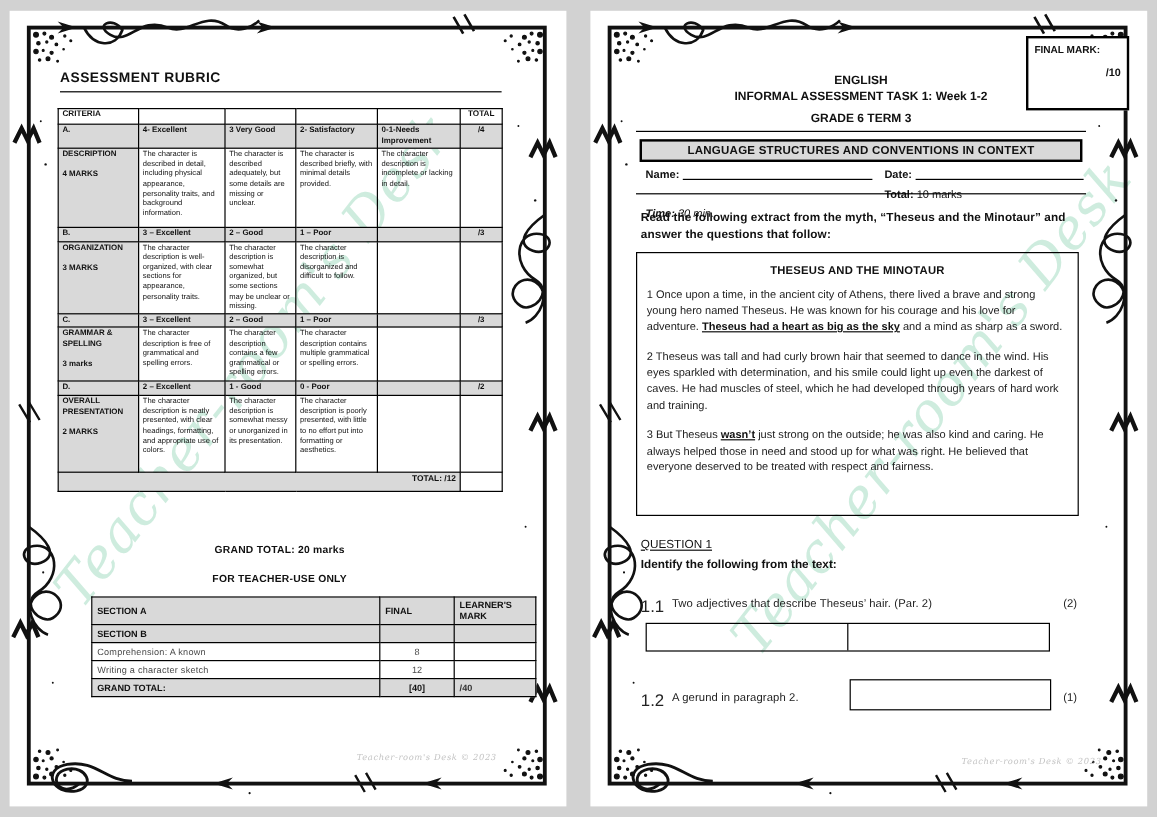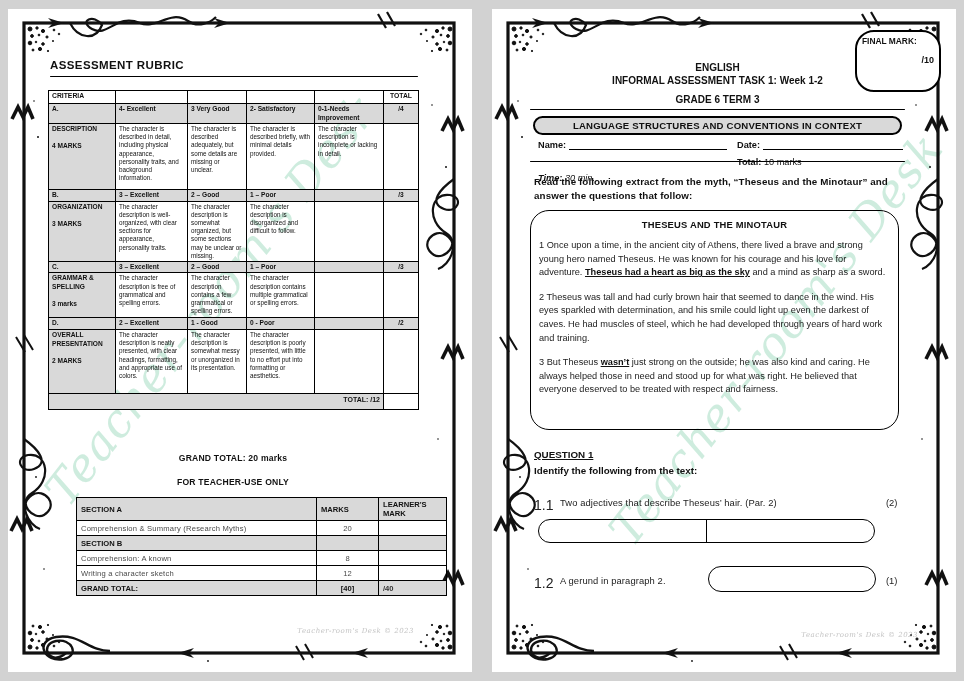--- a/index.html
+++ b/index.html
@@ -6,21 +6,21 @@
   body{
     width:964px;height:681px;background:#d2d2d2;position:relative;
     font-family:"Liberation Sans",sans-serif;color:#111;overflow:hidden;
   }
   .page{position:absolute;top:9px;width:464px;height:663px;background:#fff;}
   .page-left{left:8px;}
   .page-right{left:492px;}
   .bsvg{position:absolute;left:0;top:0;width:464px;height:663px;pointer-events:none;}
   .wm-svg{position:absolute;left:0;top:0;width:464px;height:663px;pointer-events:none;}
 
-  .abs{position:absolute;border-radius:19px;}
+  .abs{position:absolute;}
   .bold{font-weight:bold;}
 
   
   .lp-title{left:42px;top:50px;font-size:11.5px;font-weight:bold;letter-spacing:.4px;}
   .lp-title-rule{left:42px;top:67px;width:368px;border-top:1.6px solid #000;}
 
   table{border-collapse:collapse;}
   .rubric{left:40px;top:81px;width:370px;table-layout:fixed;font-size:6.3px;}
   .rubric td{border:1px solid #000;padding:1px 3px;vertical-align:top;line-height:1.3;}
   .rubric .shade{background:#d9d9d9;}
@@ -69,21 +69,21 @@
   .blank{display:inline-block;border-bottom:1.2px solid #000;height:10px;vertical-align:bottom;}
   .rp-rule2{left:38px;top:152px;width:375px;border-top:1.6px solid #000;}
 
   .rp-intro{left:42px;top:166px;width:386px;font-size:9.8px;font-weight:bold;line-height:1.45;letter-spacing:.1px;}
 
   .passage{left:38px;top:201px;width:351px;height:204px;border:1.6px solid #000;padding:7px 8px;overflow:hidden;}
   .passage-title{font-size:9.4px;font-weight:bold;text-align:center;margin:1px 0 9px 0;letter-spacing:.2px;}
   .passage p{font-size:9.2px;line-height:1.48;margin:0 0 11px 0;color:#222;}
   .bu{font-weight:bold;text-decoration:underline;color:#111;}
 
-  .q-head{left:42px;top:440px;font-size:9.8px;font-weight:bold;text-decoration:underline;}
+  .q-head{left:42px;top:440px;font-size:9.8px;font-weight:normal;text-decoration:underline;}
   .q-intro{left:42px;top:456px;font-size:9.8px;font-weight:bold;}
   .q-num{font-size:14px;color:#222;}
   .q-text{font-size:9.4px;color:#222;letter-spacing:.1px;}
   .q-marks{font-size:9.4px;color:#222;}
   .q11-num{left:42px;top:488px;}
   .q11-text{left:68px;top:488px;}
   .q11-marks{left:394px;top:488px;}
   .ansgrid{left:46px;top:510px;width:335px;height:22px;border:1.6px solid #000;display:flex;}
   .anscell{flex:1;border-right:1.2px solid #000;}
   .anscell:last-child{border-right:none;}
@@ -273,27 +273,22 @@
 
   <table class="abs ttable">
     <colgroup>
         <col style="width:240px">
         <col style="width:62px">
         <col style="width:68px">
       </colgroup>
     <tbody>
         <tr>
       <td class="shade">SECTION A</td>
-      <td class="shade" style="text-align:left">MARKS</td>
+      <td class="shade" style="text-align:left">FINAL</td>
       <td class="shade">LEARNER'S MARK</td>
-    </tr>
-    <tr>
-      <td class="soft">Comprehension &amp; Summary (Research Myths)</td>
-      <td class="mk">20</td>
-      <td></td>
     </tr>
     <tr>
       <td class="shade">SECTION B</td>
       <td class="shade"></td>
       <td class="shade"></td>
     </tr>
     <tr>
       <td class="soft">Comprehension: A known</td>
       <td class="mk">8</td>
       <td></td>

